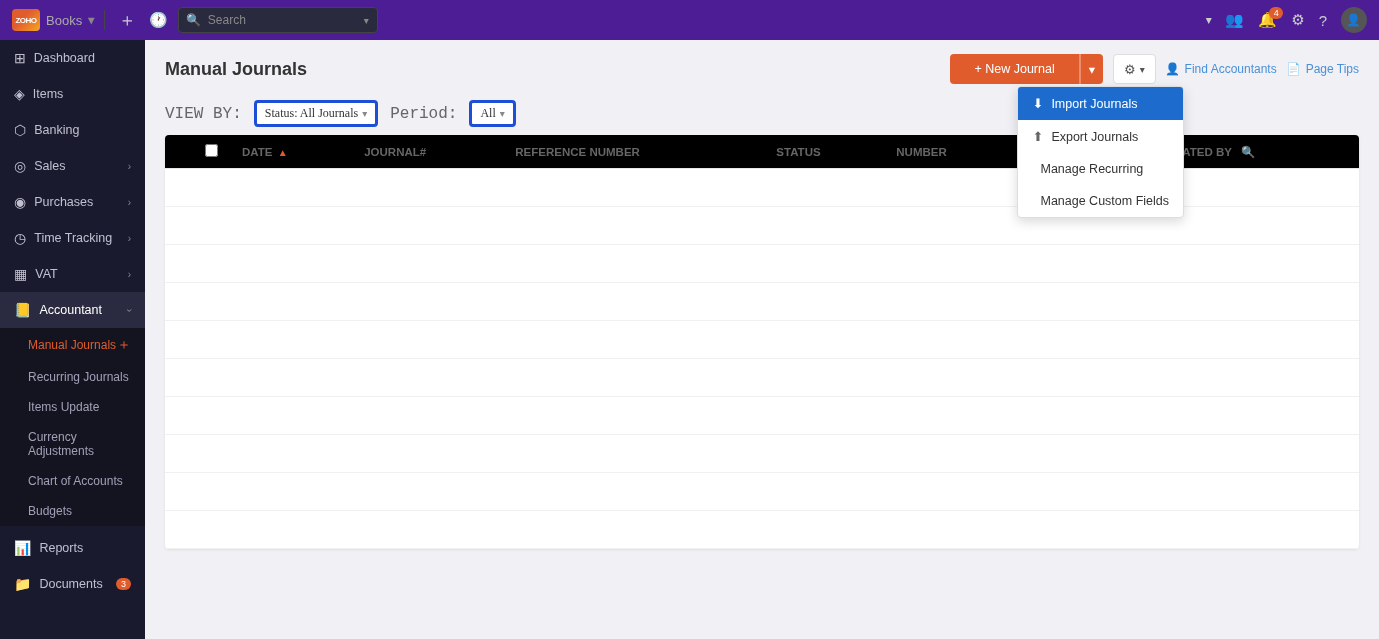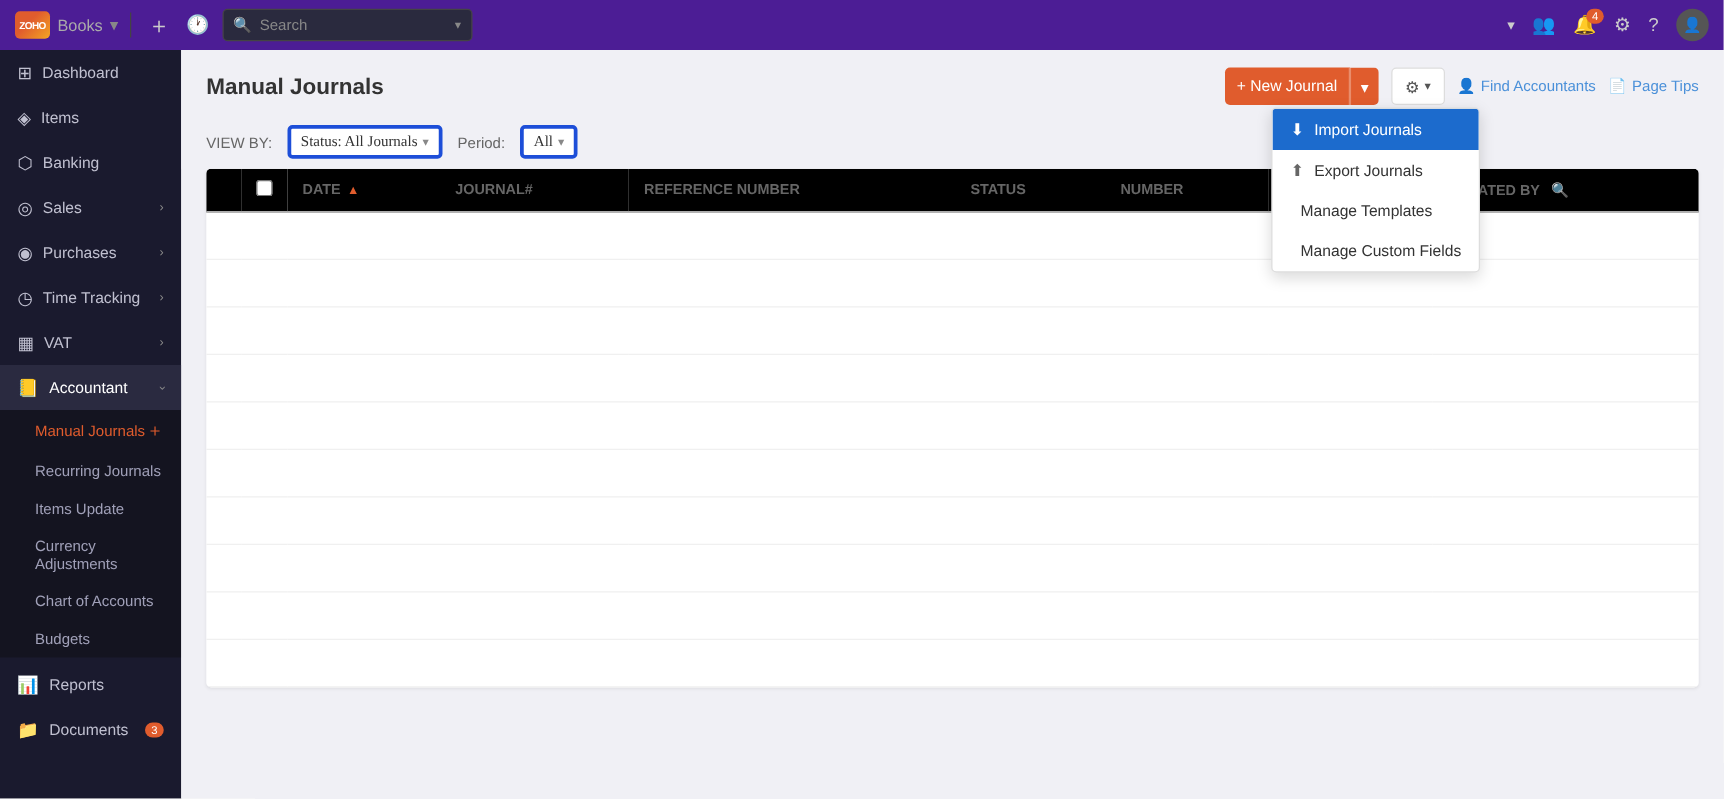--- a/index.html
+++ b/index.html
@@ -135,21 +135,21 @@
     .page-title { font-size: 18px; font-weight: 600; color: #333; }
 
     .header-actions { display: flex; align-items: center; gap: 10px; }
     .btn-new-journal {
       display: flex; align-items: center; gap: 0;
       background: #e05c2d; color: #fff; border: none; border-radius: 4px;
       font-size: 12.5px; cursor: pointer; height: 30px;
       overflow: hidden;
     }
     .btn-new-journal-main {
-      padding: 0 9px; height: 100%; display: flex; align-items: center; gap: 6px;
+      padding: 0 24px; height: 100%; display: flex; align-items: center; gap: 6px;
       border-right: 1px solid rgba(255,255,255,0.3);
     }
     .btn-new-journal-arrow {
       padding: 0 8px; height: 100%; display: flex; align-items: center;
       cursor: pointer;
     }
 
     .btn-settings {
       background: #fff; border: 1px solid #ddd; border-radius: 4px;
       height: 30px; padding: 0 10px; cursor: pointer; font-size: 13px;
@@ -164,21 +164,21 @@
       color: #4a90d9; font-size: 12px; display: flex; align-items: center; gap: 4px;
     }
 
     
     .filter-bar {
       padding: 6px 20px 8px;
       display: flex; align-items: center; gap: 12px;
       background: #f0f0f5;
       flex-shrink: 0;
     }
-    .filter-label { color: #666; font-size: 12px; font-weight: 500; }
+    .filter-label { color: #666; font-size: 16px; font-weight: 500; font-family: Liberation Mono, monospace; }
     .filter-select {
       display: flex; align-items: center; gap: 4px;
       background: #fff; border: 3px solid #1d4ed8; border-radius: 4px;
       padding: 3px 8px; cursor: pointer; font-size: 12px; color: #333; font-family: Liberation Serif, serif;
     }
     .filter-select-arrow { color: #888; font-size: 10px; }
 
     
     .table-wrap {
       flex: 1; overflow-y: auto; padding: 0 20px 20px;
@@ -455,19 +455,19 @@
   <div class="dropdown-item highlighted">
     <span class="item-icon">⬇</span>
     <span>Import Journals</span>
   </div>
   <div class="dropdown-item">
     <span class="item-icon">⬆</span>
     <span>Export Journals</span>
   </div>
   <div class="dropdown-item">
     <span class="item-icon"></span>
-    <span>Manage Templates</span>
+    <span>Manage Recurring</span>
   </div>
   <div class="dropdown-item">
     <span class="item-icon"></span>
     <span>Manage Custom Fields</span>
   </div>
 </div>
 
 </body></html>

